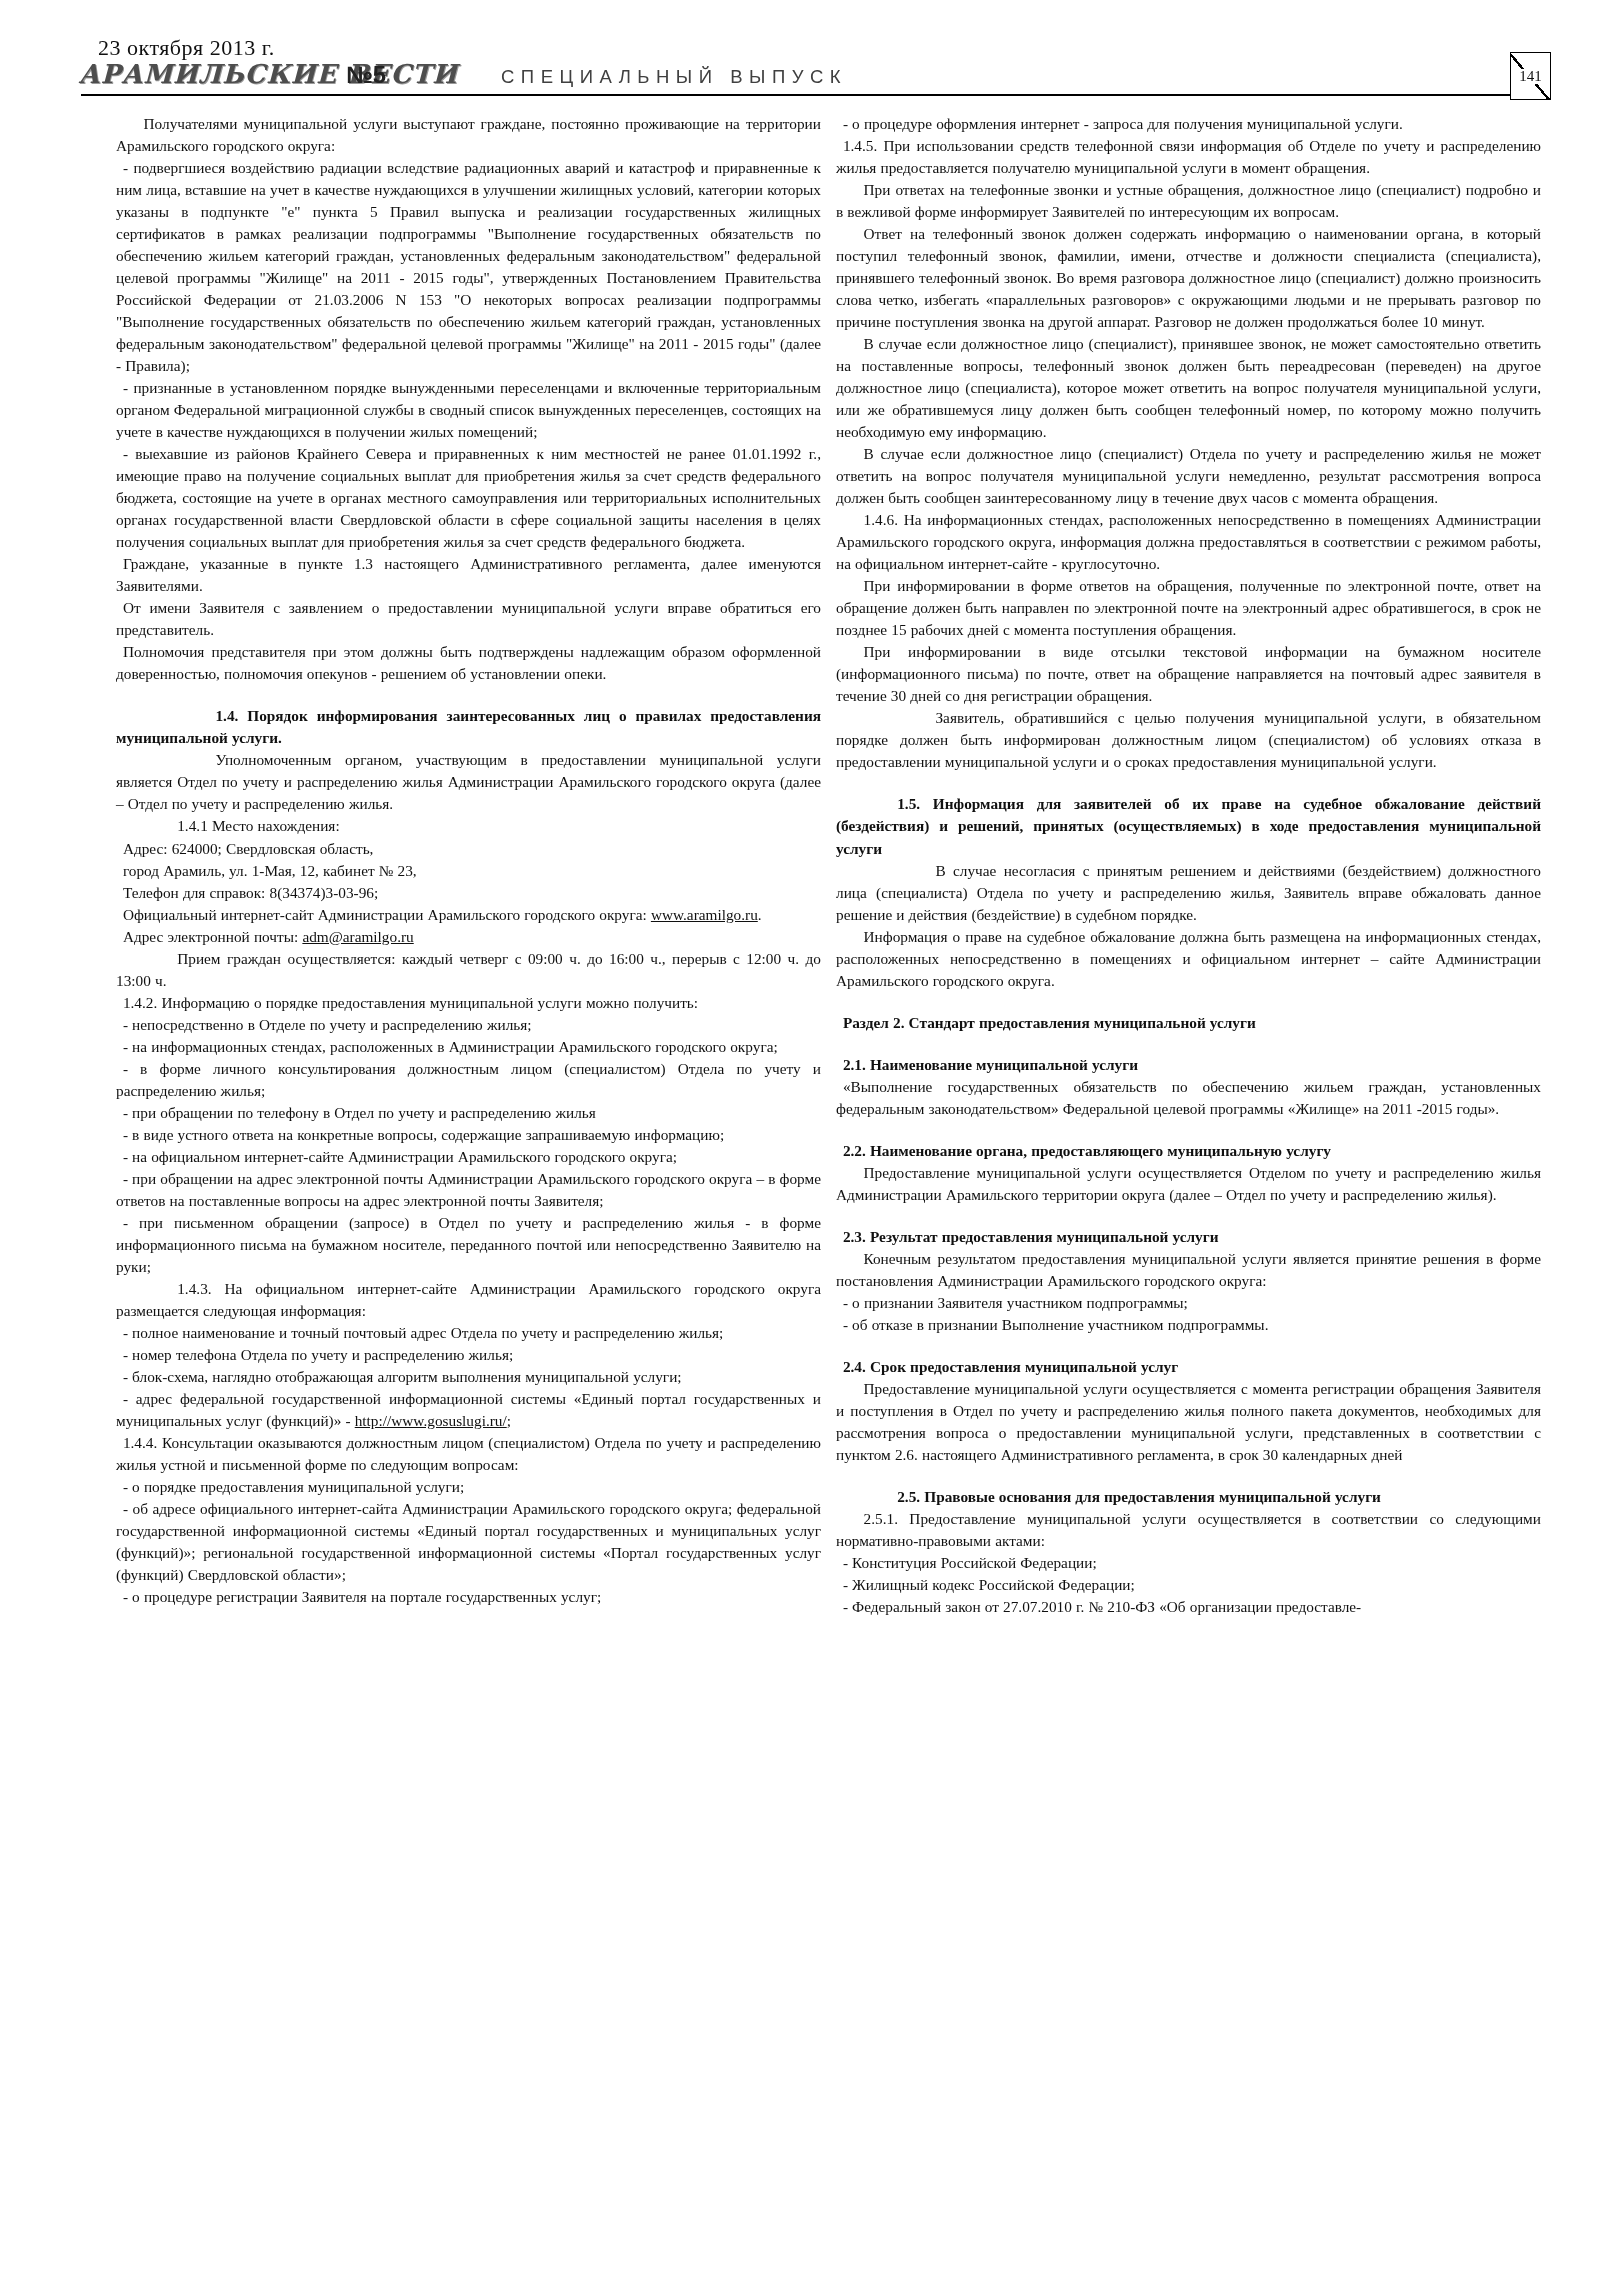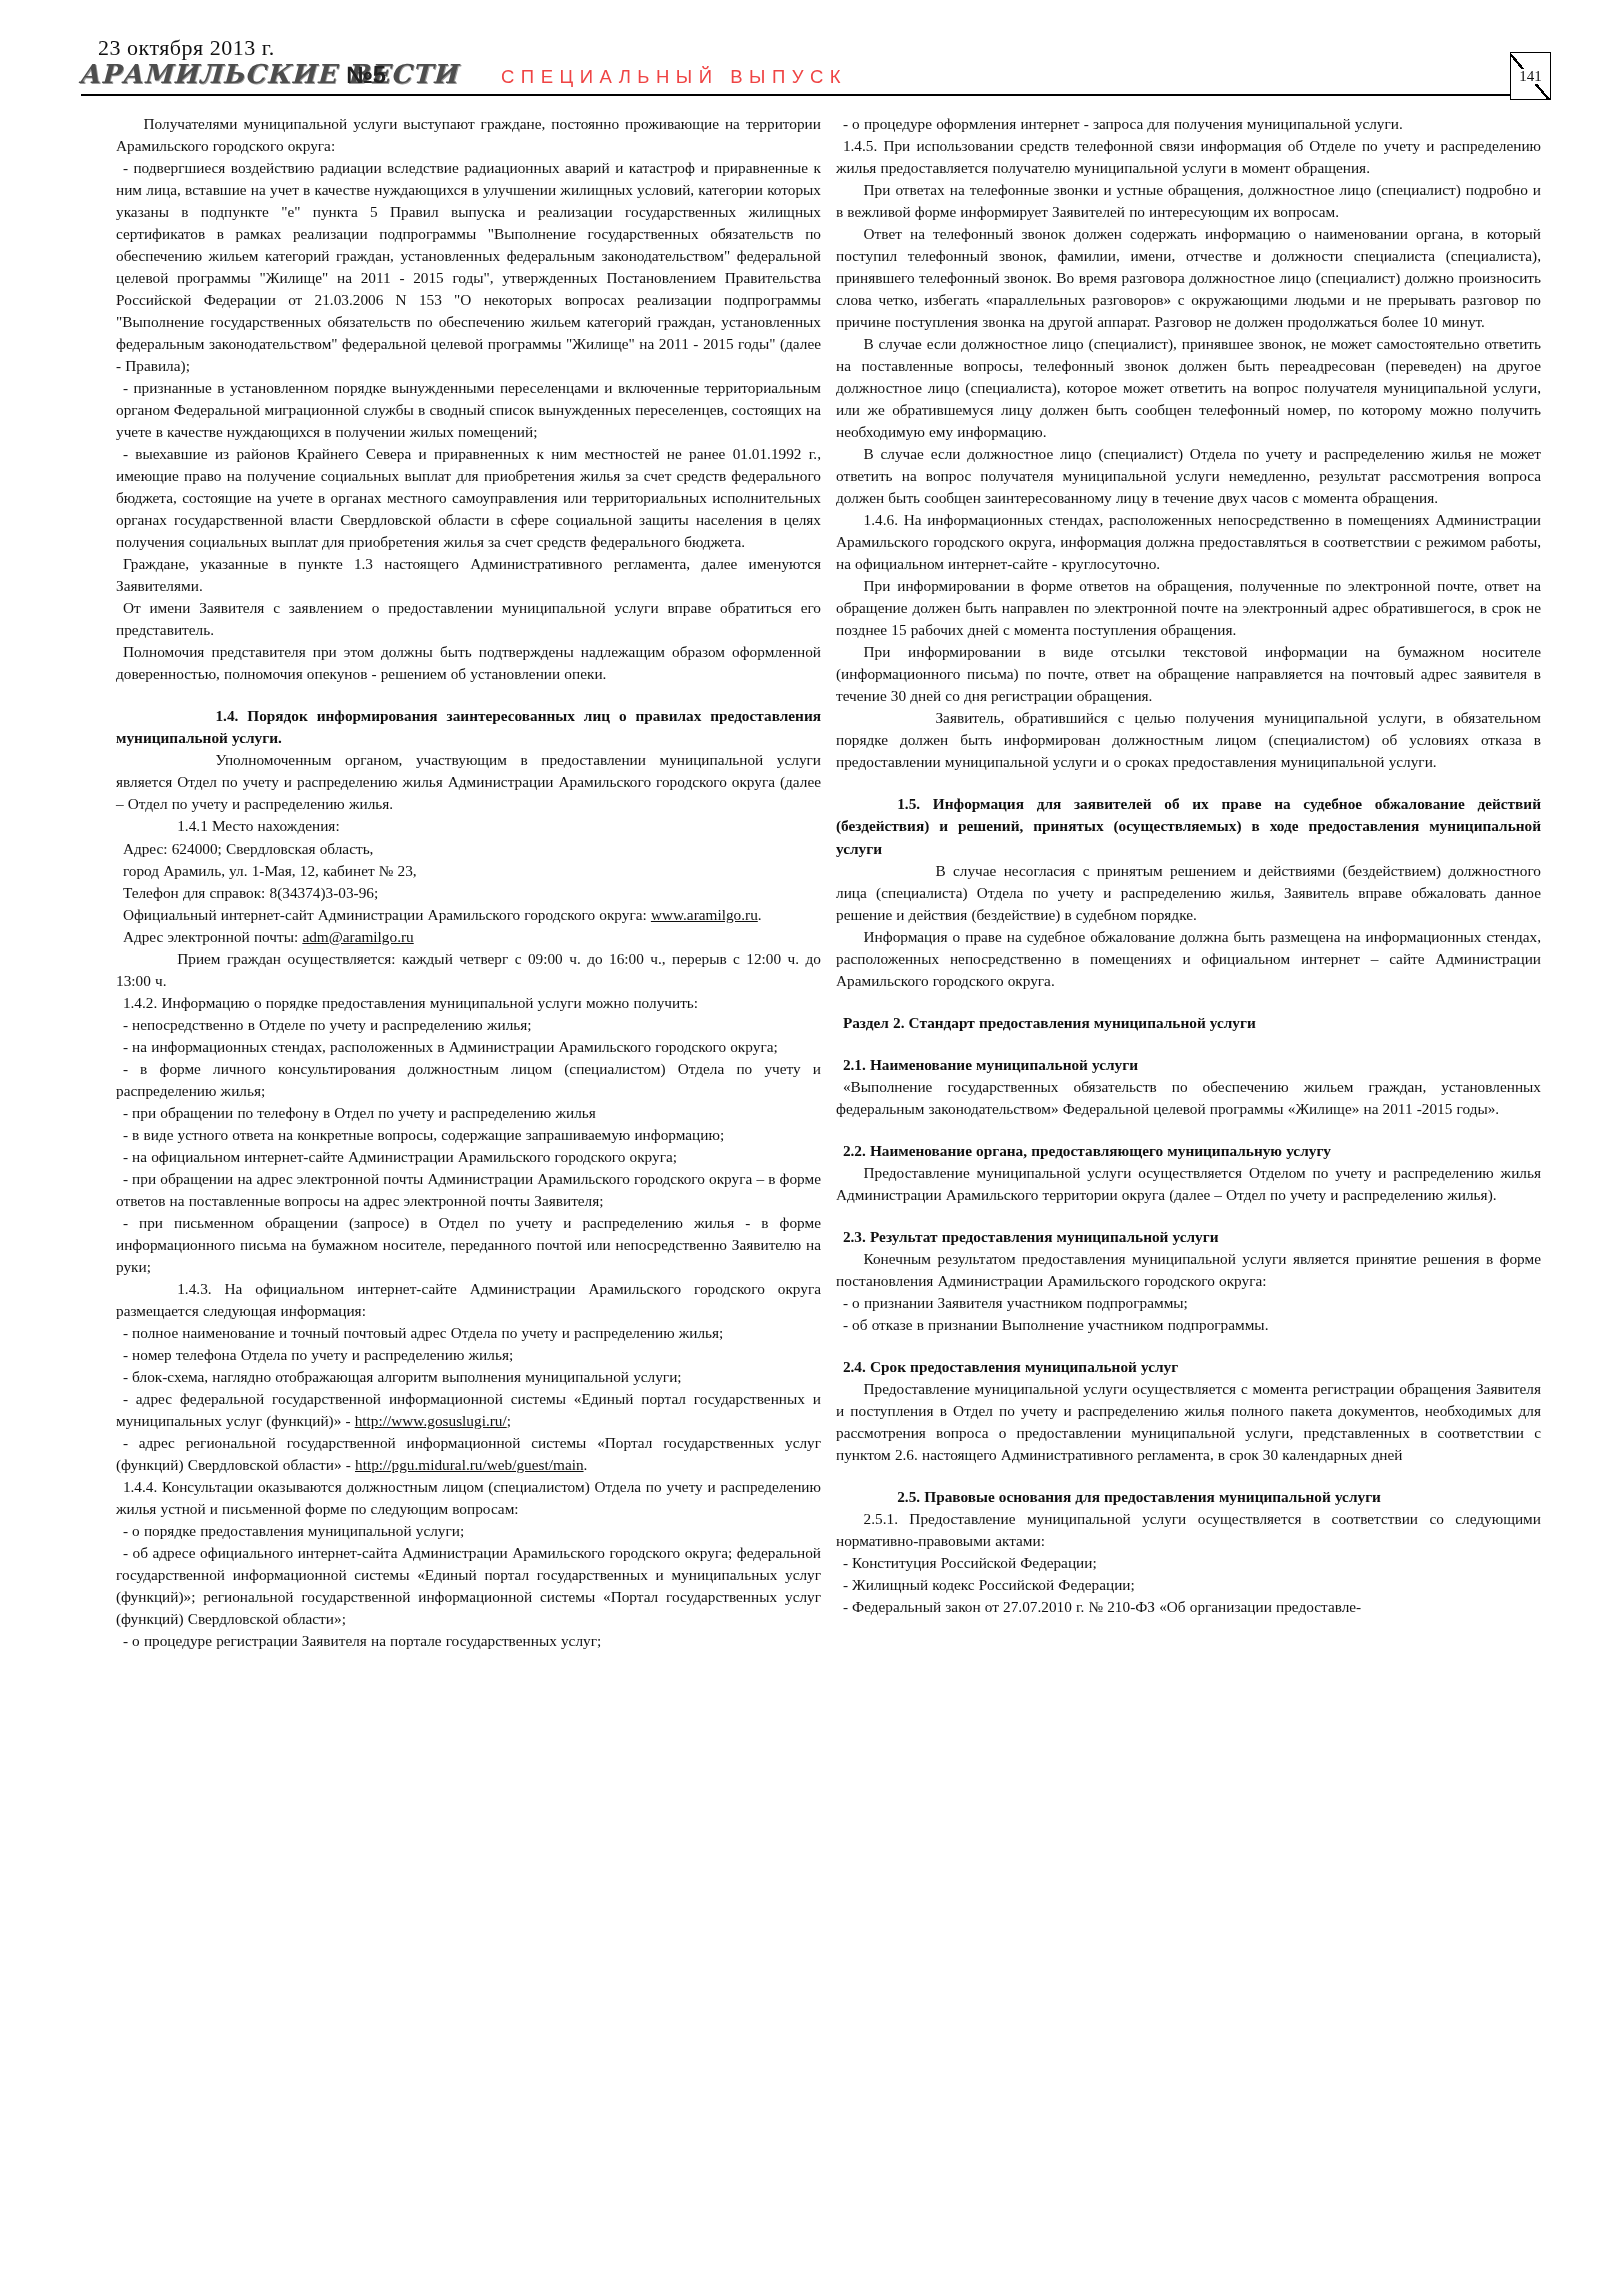--- a/index.html
+++ b/index.html
@@ -30,21 +30,21 @@
     white-space:nowrap;
   }
   .masthead-issue{
     position:absolute;top:61px;left:346px;
     font-family:"Liberation Sans", sans-serif;
     font-size:24px;font-weight:bold;color:#222;
   }
   .section-title{
     position:absolute;top:66px;left:501px;
     font-family:"Liberation Sans", sans-serif;
-    font-size:18.5px;letter-spacing:6.5px;color:#ef4444;
+    font-size:18.5px;letter-spacing:6.5px;color:#404040;
     white-space:nowrap;
   }
   .hdr-rule{
     position:absolute;top:94px;left:81px;right:72px;
     height:1.8px;background:#000;
   }
   .pagenum-box{
     position:absolute;top:52px;right:68px;
     width:39px;height:46px;
     border:1.8px solid #000;
@@ -119,21 +119,20 @@
         <p class="">- при обращении по телефону в Отдел по учету и распределению жилья</p>
         <p class="">- в виде устного ответа на конкретные вопросы, содержащие запрашиваемую информацию;</p>
         <p class="">- на официальном интернет-сайте Администрации Арамильского городского округа;</p>
         <p class="">- при обращении на адрес электронной почты  Администрации Арамильского городского округа – в форме ответов на поставленные вопросы на адрес электронной почты Заявителя;</p>
         <p class="">- при письменном обращении (запросе) в Отдел по учету и распределению жилья - в форме информационного письма на бумажном носителе, переданного почтой или непосредственно Заявителю на руки;</p>
         <p class="i2">1.4.3. На официальном интернет-сайте Администрации Арамильского городского округа размещается следующая информация:</p>
         <p class="">- полное наименование и точный почтовый адрес Отдела по учету и распределению жилья;</p>
         <p class="">- номер телефона  Отдела по учету и распределению жилья;</p>
         <p class="">- блок-схема, наглядно отображающая алгоритм выполнения муниципальной услуги;</p>
         <p class="">- адрес федеральной государственной информационной системы  «Единый портал государственных и муниципальных услуг (функций)» - <u>http://www.gosuslugi.ru/</u>;</p>
-        <p class="">- адрес региональной  государственной информационной системы  «Портал государственных услуг (функций) Свердловской области» - <u>http://pgu.midural.ru/web/guest/main</u>.</p>
         <p class="">1.4.4. Консультации оказываются должностным лицом (специалистом) Отдела по учету и распределению жилья устной и письменной форме по следующим вопросам:</p>
         <p class="">- о порядке предоставления муниципальной услуги;</p>
         <p class="">- об адресе официального интернет-сайта Администрации Арамильского городского округа; федеральной  государственной информационной системы «Единый портал государственных и муниципальных услуг (функций)»; региональной государственной информационной системы  «Портал государственных услуг (функций) Свердловской области»;</p>
         <p class="">- о процедуре регистрации Заявителя на портале государственных услуг;</p>
       </div>
     <div class="col">
         <p class="">- о процедуре оформления интернет - запроса для получения муниципальной услуги.</p>
         <p class="">1.4.5. При использовании средств телефонной связи информация об Отделе по учету и распределению жилья  предоставляется получателю муниципальной услуги в момент обращения.</p>
         <p class="i1">При ответах на телефонные звонки и устные обращения, должностное лицо (специалист) подробно и в вежливой форме информирует  Заявителей по интересующим их вопросам.</p>
         <p class="i1">Ответ на телефонный звонок должен содержать информацию о наименовании органа, в который поступил телефонный звонок, фамилии, имени, отчестве и должности специалиста (специалиста), принявшего телефонный звонок. Во время разговора должностное лицо (специалист) должно произносить слова четко, избегать «параллельных разговоров» с окружающими людьми и не прерывать разговор по причине поступления звонка на другой аппарат. Разговор не должен продолжаться более 10 минут.</p>

